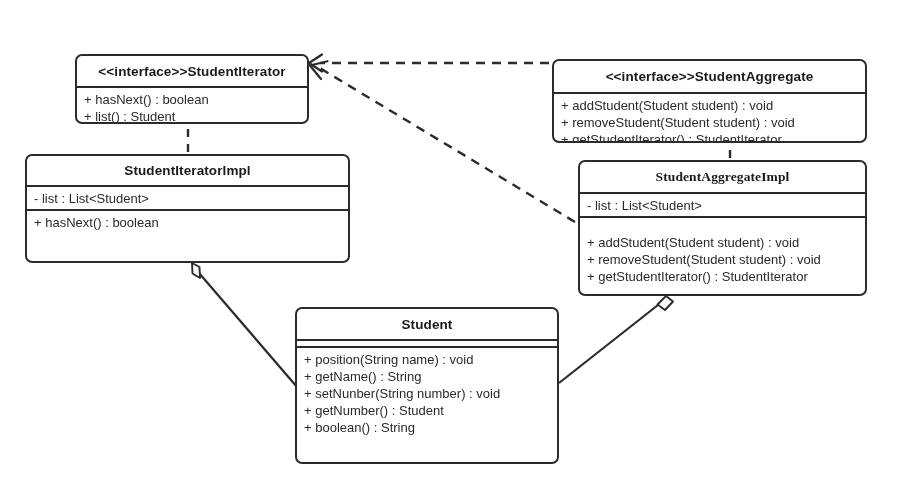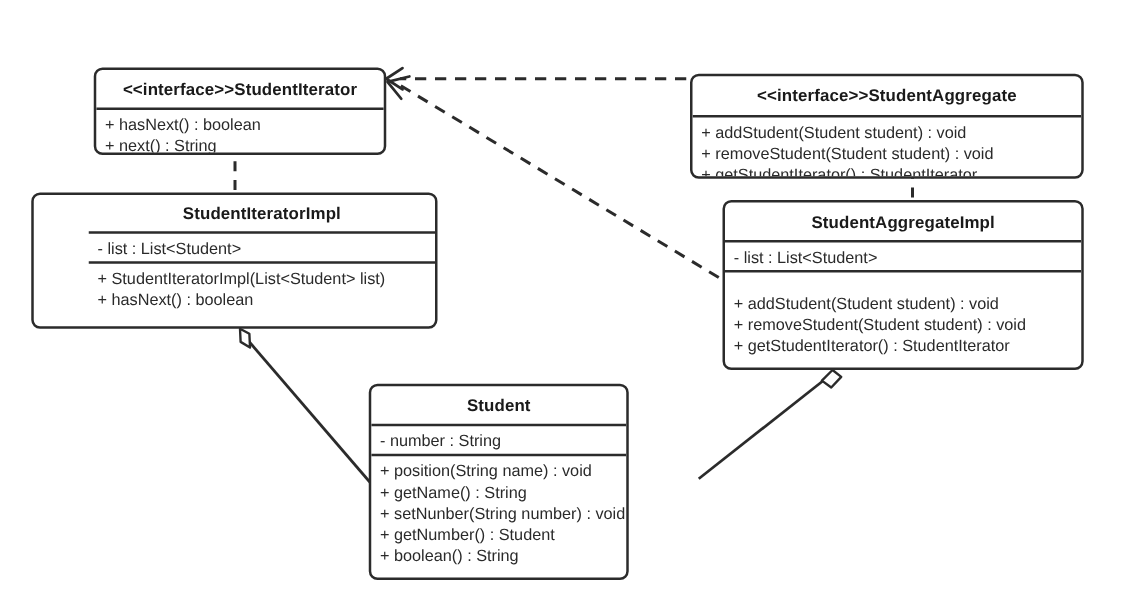--- a/index.html
+++ b/index.html
@@ -60,25 +60,25 @@
     font-size: 13px;
     line-height: 17px;
     white-space: nowrap;
     color: #2a2a2a;
   }
   
   #box-student-iterator     { left: 75px;  top: 29px;  width: 234px; height: 70px; margin-top: 25px; }
   #box-student-iterator .uml-header { height: 30px; }
   #box-student-aggregate    { left: 552px; top: 17px;  width: 315px; height: 84px; margin-top: 42px; }
   #box-student-aggregate .uml-header { height: 31px; }
-  #box-student-iterator-impl{ left: 25px;  top: 154px; width: 325px; height: 109px; padding-left: 44px; }
+  #box-student-iterator-impl{ left: 25px;  top: 154px; width: 325px; height: 109px; }
   #box-student-iterator-impl .uml-header { height: 29px; }
   #box-student-aggregate-impl{ left: 578px; top: 160px; width: 289px; height: 136px; }
-  #box-student-aggregate-impl .uml-header { height: 30px; }
-  #box-student               { left: 295px; top: 307px; width: 208px; height: 157px; }
+  #box-student-aggregate-impl .uml-header { height: 30px; font-family: Liberation Serif, serif; }
+  #box-student               { left: 295px; top: 307px; width: 264px; height: 157px; }
   #box-student .uml-header { height: 30px; }
 </style>
 </head>
 <body>
 
 <div id="diagram-canvas">
 
   <svg class="edges" viewBox="0 0 907 483">
 
     <g>
@@ -109,61 +109,59 @@
     <g>
       <line x1="658" y1="305" x2="559" y2="383" stroke="#2b2b2b" stroke-width="2.2"></line>
       <path d="M666,296 L673,301.5 L665,310 L657.5,304.5 Z" fill="#ffffff" stroke="#2b2b2b" stroke-width="1.9" stroke-linejoin="round"></path>
     </g>
   </svg>
 
   <div class="uml-class" id="box-student-iterator">
     <div class="uml-header">&lt;&lt;interface&gt;&gt;StudentIterator</div>
     <div class="uml-compartment">
       <div class="uml-line">+ hasNext()   : boolean</div>
-      <div class="uml-line">+ next() : String</div>
+      <div class="uml-line">+ list() : Student</div>
     </div>
   </div>
 
   <div class="uml-class" id="box-student-aggregate">
     <div class="uml-header">&lt;&lt;interface&gt;&gt;StudentAggregate</div>
     <div class="uml-compartment">
       <div class="uml-line">+ addStudent(Student student) : void</div>
       <div class="uml-line">+ removeStudent(Student student) : void</div>
       <div class="uml-line">+ getStudentIterator() : StudentIterator</div>
     </div>
   </div>
 
   <div class="uml-class" id="box-student-iterator-impl">
     <div class="uml-header">StudentIteratorImpl</div>
     <div class="uml-compartment">
       <div class="uml-line">- list : List&lt;Student&gt;</div>
     </div>
     <div class="uml-compartment">
-      <div class="uml-line">+ StudentIteratorImpl(List&lt;Student&gt; list)</div>
       <div class="uml-line">+ hasNext()   : boolean</div>
 
     </div>
   </div>
 
   <div class="uml-class" id="box-student-aggregate-impl">
     <div class="uml-header">StudentAggregateImpl</div>
     <div class="uml-compartment">
       <div class="uml-line">- list : List&lt;Student&gt;</div>
     </div>
     <div class="uml-compartment pad-top">
       <div class="uml-line">+ addStudent(Student student) : void</div>
       <div class="uml-line">+ removeStudent(Student student) : void</div>
       <div class="uml-line">+ getStudentIterator() : StudentIterator</div>
     </div>
   </div>
 
   <div class="uml-class" id="box-student">
     <div class="uml-header">Student</div>
     <div class="uml-compartment">
-      <div class="uml-line">- number : String</div>
     </div>
     <div class="uml-compartment">
       <div class="uml-line">+ position(String name) : void</div>
       <div class="uml-line">+ getName() : String</div>
       <div class="uml-line">+ setNunber(String number) : void</div>
       <div class="uml-line">+ getNumber() : Student</div>
       <div class="uml-line">+ boolean() : String</div>
     </div>
   </div>
 

